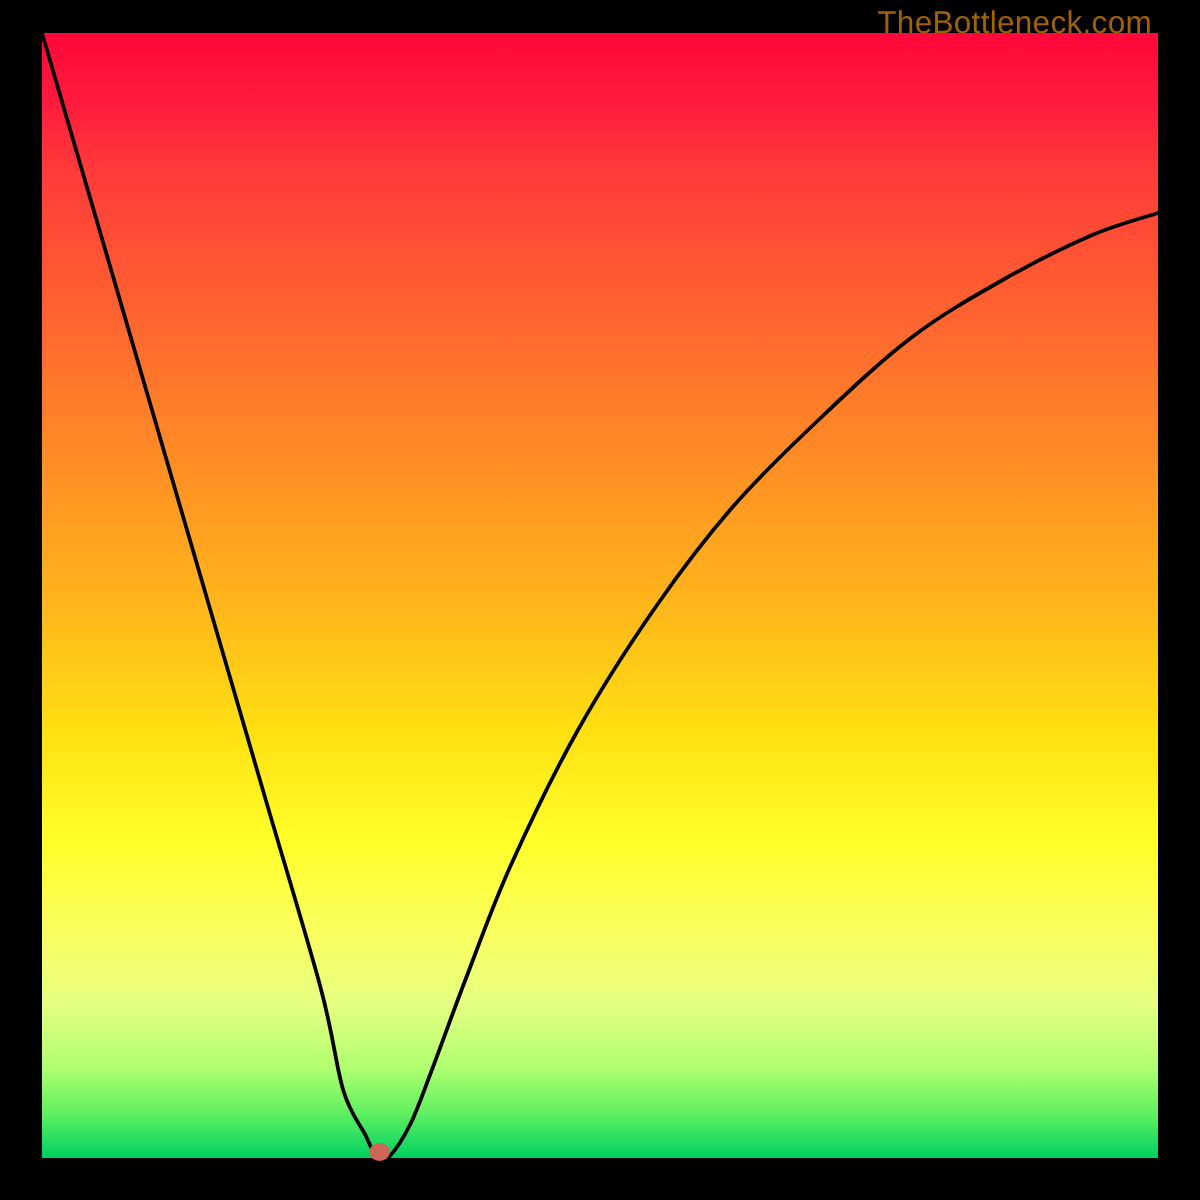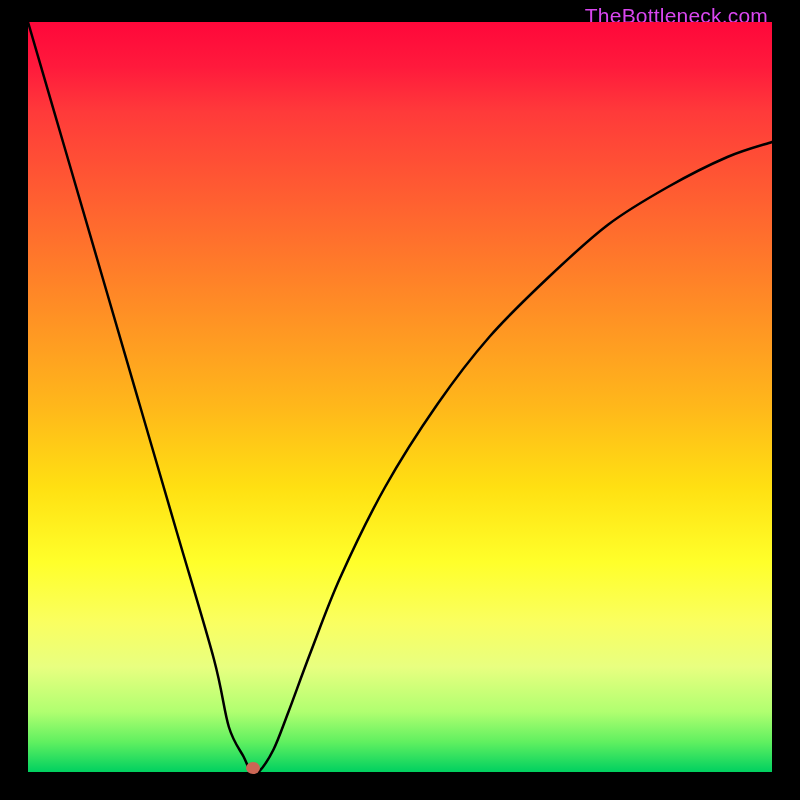--- a/index.html
+++ b/index.html
@@ -38,21 +38,21 @@
       #e8ff80 86%,
       #b0ff70 92%,
       #60f060 96%,
       #00d060 100%
     );
   }
   .watermark {
     position: absolute;
     top: 4px;
     right: 32px;
-    color: #d946ef;
+    color: #a16207;
     font-size: 21px;
     font-weight: 500;
     letter-spacing: 0.2px;
   }
   svg.curve {
     position: absolute;
     left: 0;
     top: 0;
     width: 744px;
     height: 750px;

